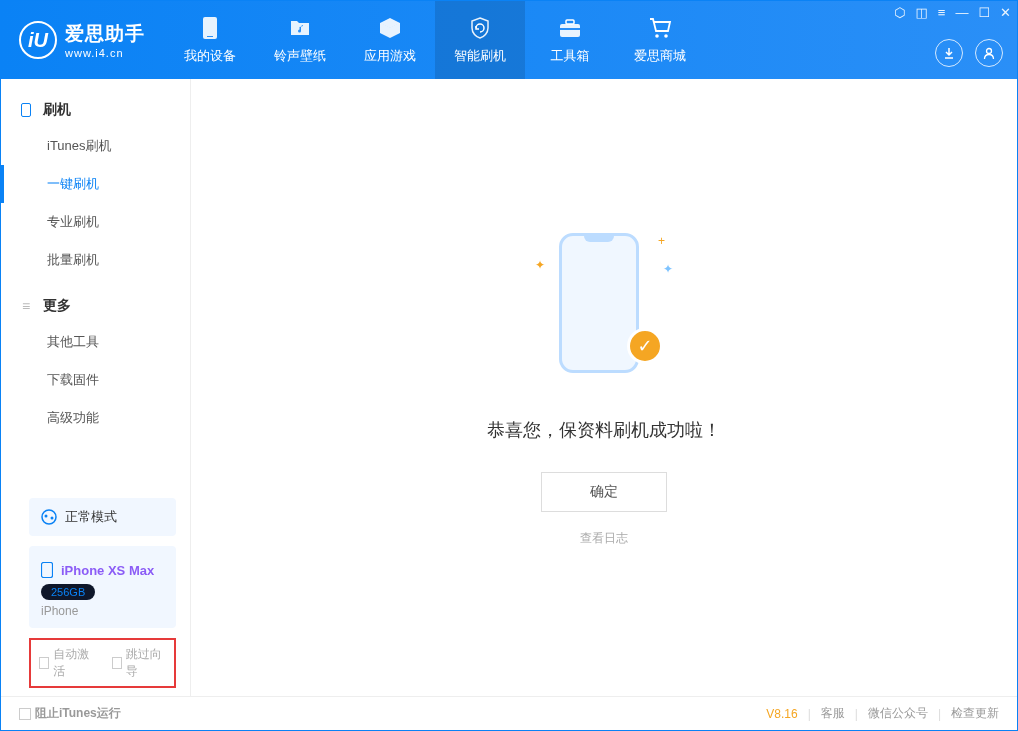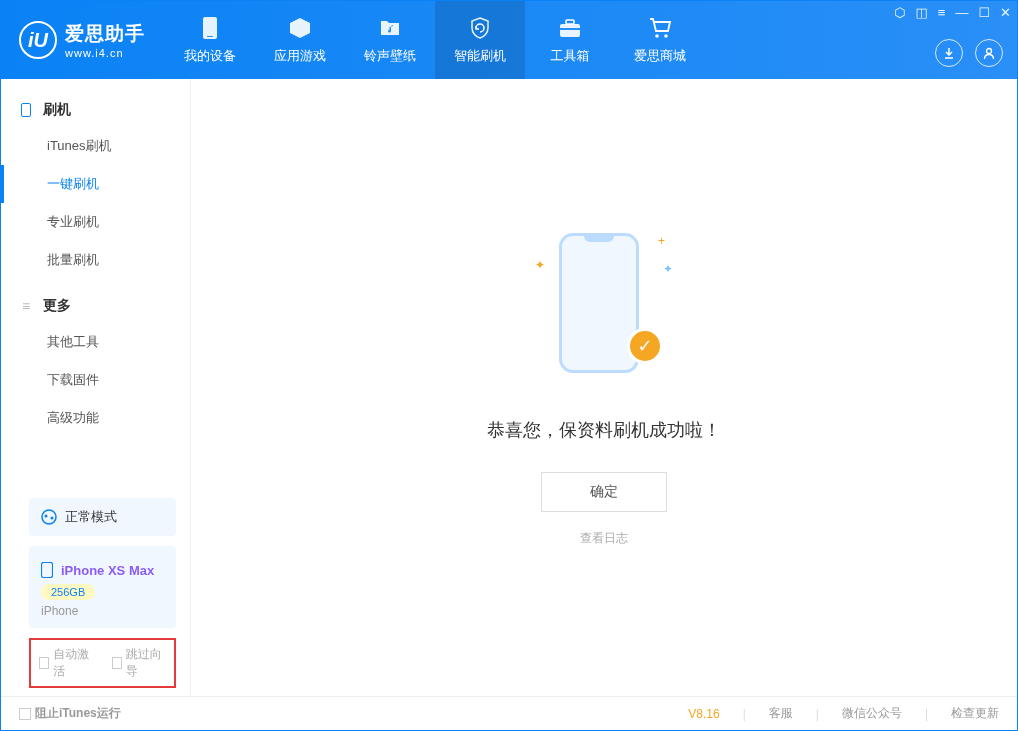--- a/index.html
+++ b/index.html
@@ -23,40 +23,40 @@
 .sidebar { width: 190px; border-right: 1px solid #eee; display: flex; flex-direction: column; padding-top: 14px; }
 .side-group-title { display: flex; align-items: center; padding: 8px 18px; font-size: 14px; color: #333; font-weight: bold; }
 .side-group-title .gicon { width: 14px; height: 14px; margin-right: 10px; display: flex; align-items: center; justify-content: center; }
 .side-item { padding: 10px 18px 10px 46px; font-size: 13px; color: #555; cursor: pointer; }
 .side-item.active { color: #0a82f5; position: relative; }
 .side-item.active::before { content: ""; position: absolute; left: 0; top: 0; bottom: 0; width: 3px; background: #0a82f5; }
 .side-bottom { margin-top: auto; padding-left: 14px; }
 .device-box { margin: 10px 14px; background: #f1f7ff; border-radius: 4px; padding: 10px 12px; font-size: 13px; }
 .device-box .mode { display: flex; align-items: center; color: #333; }
 .device-box .name { font-weight: bold; color: #8b5cf6; margin-top: 6px; display: flex; align-items: center; }
-.storage-badge { display: inline-block; background: #fef9c3; color: #0a82f5; font-size: 11px; padding: 2px 10px; border-radius: 10px; margin-top: 6px; }
+.storage-badge { display: inline-block; background: #0f172a; color: #0a82f5; font-size: 11px; padding: 2px 10px; border-radius: 10px; margin-top: 6px; }
 .device-type { color: #999; font-size: 12px; margin-top: 4px; }
 .checkbox-row { border: 2px solid #e63a3a; margin: 8px 14px; padding: 6px 8px; display: flex; gap: 18px; font-size: 12px; color: #aaa; align-items: center; }
 .chk { display: flex; align-items: center; gap: 4px; cursor: pointer; }
 .chk-box { width: 12px; height: 12px; border: 1px solid #ccc; }
 .main { flex: 1; display: flex; flex-direction: column; align-items: center; justify-content: center; position: relative; }
 .illus { width: 110px; height: 160px; position: relative; margin-bottom: 30px; }
 .phone-shape { width: 80px; height: 140px; border: 3px solid #bcdcff; border-radius: 14px; background: #f0f7ff; position: absolute; left: 10px; top: 5px; }
 .phone-notch { width: 30px; height: 6px; background: #bcdcff; border-radius: 0 0 6px 6px; position: absolute; top: 0; left: 50%; transform: translateX(-50%); }
 .check-badge { width: 36px; height: 36px; background: #f5a623; border: 3px solid #fff; border-radius: 50%; position: absolute; right: -4px; bottom: 24px; display: flex; align-items: center; justify-content: center; color: #fff; font-size: 18px; }
 .sparkle { position: absolute; color: #f5a623; font-size: 12px; }
 .spark1 { left: -14px; top: 30px; }
 .spark2 { right: -14px; top: 34px; color: #7ec3ff; }
 .spark3 { right: -6px; top: 6px; }
 .success-text { font-size: 18px; color: #333; margin-bottom: 30px; }
 .ok-btn { border: 1px solid #ddd; padding: 10px 48px; font-size: 14px; color: #555; background: #fff; cursor: pointer; margin-bottom: 18px; }
 .log-link { font-size: 12px; color: #aaa; cursor: pointer; }
 .footer { height: 34px; border-top: 1px solid #eee; display: flex; align-items: center; padding: 0 18px; font-size: 12px; color: #999; }
 .footer .left { display: flex; align-items: center; gap: 6px; font-weight: bold; }
-.footer .right { margin-left: auto; display: flex; align-items: center; gap: 23px; }
+.footer .right { margin-left: auto; display: flex; align-items: center; gap: 10px; }
 .footer .sep { color: #ddd; }
 .footer .link { cursor: pointer; }
 svg { display: block; }
 </style>
 </head>
 <body>
 
 <div class="window">
 
   <div class="header">
@@ -72,34 +72,34 @@
         <span class="nav-icon">
             <svg width="16" height="24" viewBox="0 0 16 24">
               <rect x="1" y="1" width="14" height="22" rx="2" fill="#fff" opacity="0.9"></rect>
               <rect x="5" y="20" width="6" height="1" fill="#2a8ff7"></rect>
             </svg>
           </span>
         <span>我的设备</span>
       </div>
       <div class="nav-item">
         <span class="nav-icon">
-            <svg width="24" height="24" viewBox="0 0 24 24">
-              <path d="M12 2 L22 7 L12 12 L2 7 Z M2 7 L2 17 L12 22 L12 12 Z M22 7 L22 17 L12 22 L12 12 Z" fill="#fff" opacity="0.9"></path>
-            </svg>
-          </span>
-        <span>应用游戏</span>
-      </div>
-      <div class="nav-item">
-        <span class="nav-icon">
             <svg width="22" height="22" viewBox="0 0 22 22">
               <path d="M2 4 L8 4 L10 6 L20 6 L20 18 L2 18 Z" fill="#fff" opacity="0.9"></path>
               <path d="M12 9 L12 14 A1.5 1.5 0 1 1 10.5 12.5 L10.5 10 L14 9 L14 8 L12 9" fill="#2a8ff7"></path>
             </svg>
           </span>
         <span>铃声壁纸</span>
+      </div>
+      <div class="nav-item">
+        <span class="nav-icon">
+            <svg width="24" height="24" viewBox="0 0 24 24">
+              <path d="M12 2 L22 7 L12 12 L2 7 Z M2 7 L2 17 L12 22 L12 12 Z M22 7 L22 17 L12 22 L12 12 Z" fill="#fff" opacity="0.9"></path>
+            </svg>
+          </span>
+        <span>应用游戏</span>
       </div>
       <div class="nav-item active">
         <span class="nav-icon">
             <svg width="24" height="24" viewBox="0 0 24 24">
               <path d="M12 2 L20 5 L20 12 C20 17 16 21 12 22 C8 21 4 17 4 12 L4 5 Z" fill="none" stroke="#fff" stroke-width="1.5" opacity="0.9"></path>
               <path d="M8 12 A4 4 0 1 1 12 16" fill="none" stroke="#fff" stroke-width="1.5"></path>
               <path d="M8 10 L8 13 L11 13" fill="none" stroke="#fff" stroke-width="1.5"></path>
             </svg>
           </span>
         <span>智能刷机</span>

